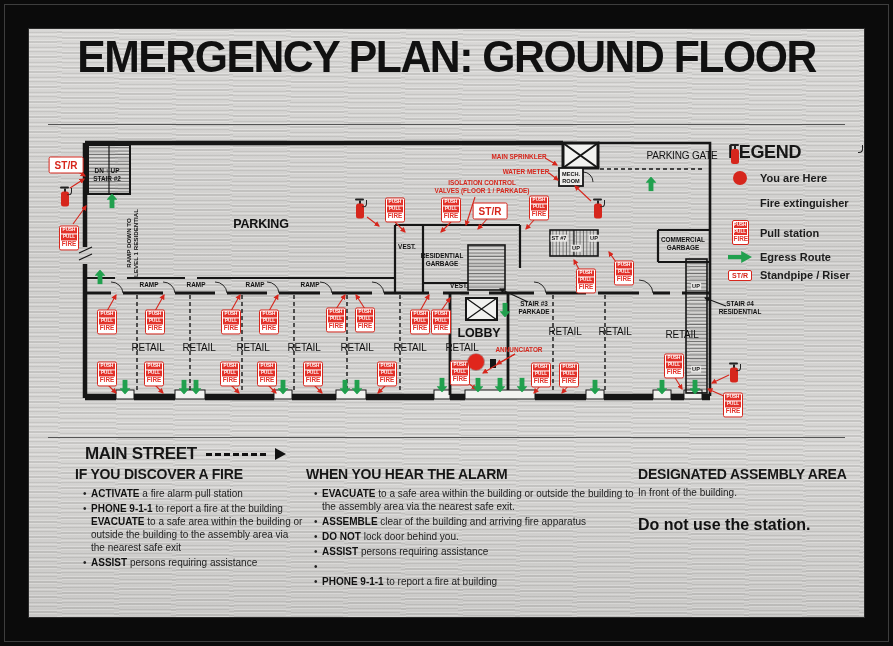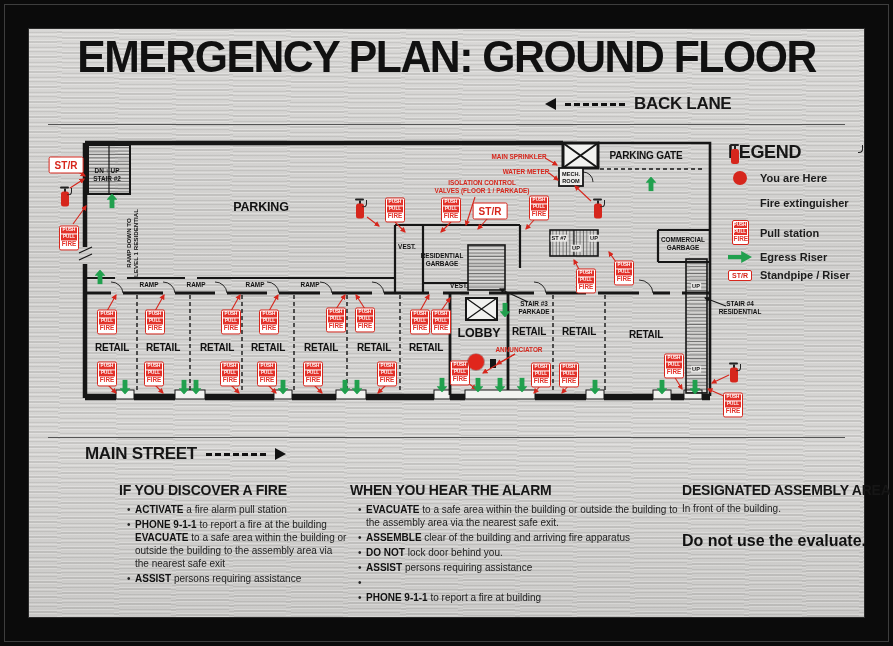--- a/index.html
+++ b/index.html
@@ -39,21 +39,21 @@
   
   .plan{position:absolute;left:17px;top:98px;width:720px;height:300px;}
   .plan svg{position:absolute;left:0;top:0;}
   #plan-overlay{position:absolute;left:0;top:0;width:720px;height:300px;}
 
   
   .pl{position:absolute;transform:translate(-50%,-50%);font-weight:700;color:#111;
       text-align:center;white-space:pre-line;line-height:1.18;letter-spacing:0;}
   .pl.xs{font-size:6.4px;}
   .pl.xxs{font-size:5.6px;background:rgba(237,236,234,.9);padding:0 1px;}
-  .pl.md{font-size:10px;font-weight:700;letter-spacing:-.2px;}
+  .pl.md{font-size:10px;font-weight:400;letter-spacing:-.2px;margin-left:36px;}
   .pl.lg{font-size:12.5px;font-weight:800;letter-spacing:-.2px;}
   .pl.red{color:#d6261c;font-size:6.4px;font-weight:800;}
   .pl.vert{transform:translate(-50%,-50%) rotate(-90deg);font-size:6.2px;}
 
   
   .pull-station{position:absolute;width:20px;box-sizing:border-box;background:#fff;
       border:1.6px solid #d6261c;border-radius:2px;transform:translate(-50%,-50%);
       display:flex;flex-direction:column;padding:1px;gap:1px;}
   .pull-station.inline{position:static;transform:none;width:17px;}
   .ps-row{background:#e2322a;color:#fff;font-size:4.6px;font-weight:700;text-align:center;line-height:1.35;}
@@ -69,46 +69,41 @@
   .ext .handle{position:absolute;left:2px;top:1.5px;width:9px;height:2px;background:#222;border-radius:1px;}
   .ext .hose{position:absolute;right:0;top:3px;width:4px;height:7px;border-right:1.5px solid #222;
              border-bottom:1.5px solid #222;border-radius:0 0 4px 0;}
   .garrow{position:absolute;width:11px;height:15px;background:#21a04e;transform:translate(-50%,-50%);
       clip-path:polygon(50% 0,100% 42%,72% 42%,72% 100%,28% 100%,28% 42%,0 42%);}
   .garrow.down{transform:translate(-50%,-50%) rotate(180deg);}
   .yah{position:absolute;width:16px;height:16px;border-radius:50%;background:#e0261c;
       transform:translate(-50%,-50%);box-shadow:0 0 0 1px rgba(120,0,0,.35);}
 
   
-  .col{position:absolute;top:454px;margin-left:44px;}
+  .col{position:absolute;top:438px;}
   .col h3{margin:0 0 5px 0;font-size:14px;font-weight:800;letter-spacing:-.2px;}
   .col ul{margin:0;padding:0 0 0 8px;list-style:none;}
   .col li{position:relative;padding-left:8px;font-size:10px;line-height:1.3;margin:2px 0;color:#222;}
   .col li::before{content:"\2022";position:absolute;left:0;top:0;}
   .col li b{font-weight:800;color:#111;}
   .col1{left:47px;width:230px;}
   .col2{left:278px;width:330px;}
   .col3{left:610px;width:215px;}
   .col3 .sub{font-size:10px;margin:2px 0 18px 0;color:#222;}
   .col3 .note{font-size:16px;font-weight:800;color:#111;}
 </style>
 </head>
 <body>
 
 <div class="stage">
   <div class="frame-bevel"></div>
   <div class="poster">
 
     <div class="title">EMERGENCY PLAN: GROUND FLOOR</div>
 
-    <div class="street backlane">
-      <span class="tri left"></span>
-      <span class="dashline"></span>
-      <span>BACK LANE</span>
-    </div>
 
     <div class="rule top"></div>
 
     <div class="plan">
       <svg width="720" height="300" viewBox="0 0 720 300">
         <defs>
           <pattern id="tread" width="7" height="3.4" patternUnits="userSpaceOnUse">
             <path d="M0 1.2 H7" stroke="#444" stroke-width="0.7"></path>
           </pattern>
           <pattern id="treadv" width="3.4" height="7" patternUnits="userSpaceOnUse">
@@ -218,21 +213,21 @@
             <line x1="684" y1="249" x2="667" y2="257" stroke="#d6261c" stroke-width="1.1" marker-end="url(#mr)"></line>
             <line x1="470" y1="228" x2="452" y2="238" stroke="#d6261c" stroke-width="1.1" marker-end="url(#mr)"></line>
             <line x1="470" y1="228" x2="438" y2="247" stroke="#d6261c" stroke-width="1.1" marker-end="url(#mr)"></line>
             <line x1="483" y1="176" x2="455" y2="163" stroke="#161616" stroke-width="1.1" marker-end="url(#mb)"></line>
             <line x1="681" y1="180" x2="660" y2="172" stroke="#161616" stroke-width="1.1" marker-end="url(#mb)"></line>
           </g>
       </svg>
       <div id="plan-overlay">
           <div class="pl xs" style="left: 62px; top: 49px;">DN ↑ UP
 STAIR #2</div>
-          <div class="pl lg" style="left: 216px; top: 81px;">PARKING</div>
+          <div class="pl lg" style="left: 216px; top: 98px;">PARKING</div>
           <div class="pl vert" style="left: 87px; top: 117px;">RAMP DOWN TO
 LEVEL 1 RESIDENTIAL</div>
           <div class="pl xs" style="left: 104px; top: 159px;">RAMP</div>
           <div class="pl xs" style="left: 151px; top: 159px;">RAMP</div>
           <div class="pl xs" style="left: 210px; top: 159px;">RAMP</div>
           <div class="pl xs" style="left: 265px; top: 159px;">RAMP</div>
           <div class="pl xs" style="left: 362px; top: 121px;">VEST.</div>
           <div class="pl xs" style="left: 397px; top: 134px;">RESIDENTIAL
 GARBAGE</div>
           <div class="pl xs" style="left: 414px; top: 160px;">VEST.</div>
@@ -464,21 +459,21 @@
             <span class="ps-row">PULL</span>
             <span class="ps-fire">FIRE</span>
           </span>
         </span>
         <span class="lab">Pull station</span>
       </div>
       <div class="lrow">
         <span class="cell">
             <span class="legend-garrow"></span>
           </span>
-        <span class="lab">Egress Riser</span>
+        <span class="lab">Egress Route</span>
       </div>
       <div class="lrow">
         <span class="cell">
             <span class="str-box inline">ST/R</span>
           </span>
         <span class="lab">Standpipe / Riser</span>
       </div>
     </div>
 
     <div class="rule bottom"></div>
@@ -504,17 +499,17 @@
           <li><b>ASSEMBLE</b><span> clear of the building and arriving fire apparatus</span></li>
           <li><b>DO NOT</b><span> lock door behind you.</span></li>
           <li><b>ASSIST</b><span> persons requiring assistance</span></li>
           <li><br></li>
           <li><b>PHONE 9-1-1</b><span> to report a fire at building</span></li>
         </ul>
     </div>
     <div class="col col3">
       <h3>DESIGNATED ASSEMBLY AREA</h3>
       <div class="sub">In front of the building.</div>
-      <div class="note">Do not use the evaluate.</div>
+      <div class="note">Do not use the station.</div>
     </div>
 
   </div>
 </div>
 
 </body></html>

